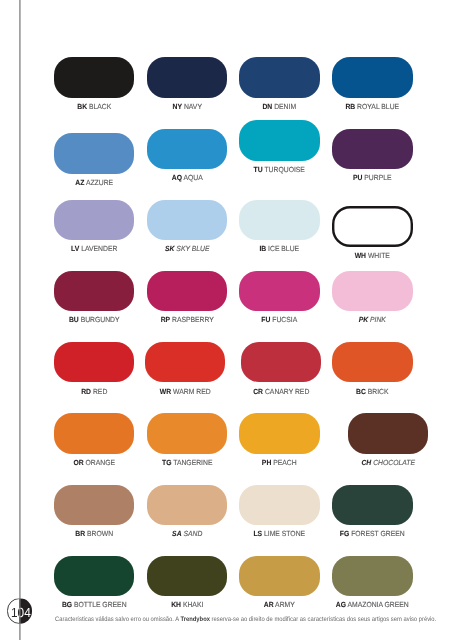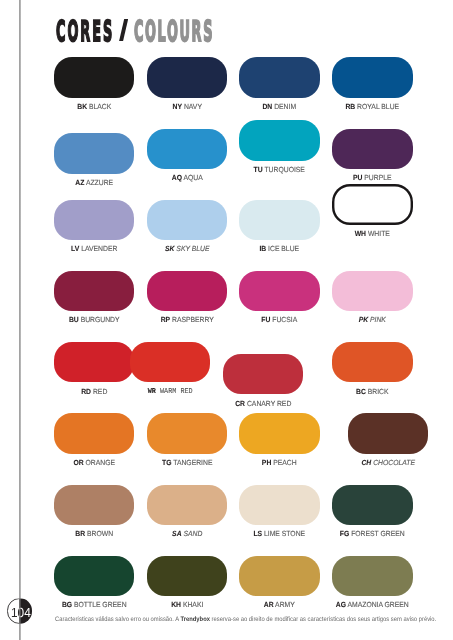--- a/index.html
+++ b/index.html
@@ -65,25 +65,20 @@
           transform:scaleX(.906) translateZ(0);transform-origin:left top;
           letter-spacing:0px;}
   .footer b{color:#3a3a3a;font-weight:bold;}
 </style>
 </head>
 <body>
 
 <div id="page">
   <div class="gutter"></div>
 
-  <div class="title">
-    <span class="tword t-a">CORES</span>
-      <span class="t-sep">/</span>
-      <span class="tword t-b">COLOURS</span>
-  </div>
 
   <div class="grid" id="grid">
       <div class="cell" style="left: 0px; top: 0px;">
         <div class="sw" style="background: rgb(28, 27, 26);"></div>
         <div class="lab"><b>BK</b><span> BLACK</span></div>
       </div>
       <div class="cell" style="left: 92.9px; top: 0px;">
         <div class="sw" style="background: rgb(28, 40, 72);"></div>
         <div class="lab"><b>NY</b><span> NAVY</span></div>
       </div>
@@ -116,21 +111,21 @@
         <div class="lab"><b>LV</b><span> LAVENDER</span></div>
       </div>
       <div class="cell" style="left: 92.9px; top: 142.4px; font-style: italic;">
         <div class="sw" style="background: rgb(174, 207, 236);"></div>
         <div class="lab"><b>SK</b><span> SKY BLUE</span></div>
       </div>
       <div class="cell" style="left: 185.8px; top: 142.4px;">
         <div class="sw" style="background: rgb(217, 234, 239);"></div>
         <div class="lab"><b>IB</b><span> ICE BLUE</span></div>
       </div>
-      <div class="cell" style="left: 278.7px; top: 127px;">
+      <div class="cell" style="left: 278.7px; top: 149px;">
         <div class="sw outline"></div>
         <div class="lab"><b>WH</b><span> WHITE</span></div>
       </div>
       <div class="cell" style="left: 0px; top: 213.6px;">
         <div class="sw" style="background: rgb(136, 30, 62);"></div>
         <div class="lab"><b>BU</b><span> BURGUNDY</span></div>
       </div>
       <div class="cell" style="left: 92.9px; top: 213.6px;">
         <div class="sw" style="background: rgb(183, 30, 92);"></div>
         <div class="lab"><b>RP</b><span> RASPBERRY</span></div>
@@ -140,25 +135,25 @@
         <div class="lab"><b>FU</b><span> FUCSIA</span></div>
       </div>
       <div class="cell" style="left: 278.7px; top: 213.6px; font-style: italic;">
         <div class="sw" style="background: rgb(243, 189, 216);"></div>
         <div class="lab"><b>PK</b><span> PINK</span></div>
       </div>
       <div class="cell" style="left: 0px; top: 284.8px;">
         <div class="sw" style="background: rgb(208, 33, 41);"></div>
         <div class="lab"><b>RD</b><span> RED</span></div>
       </div>
-      <div class="cell" style="left: 76px; top: 284.8px; font-family: Liberation Mono, monospace;">
+      <div class="cell" style="left: 91px; top: 284.8px;">
         <div class="sw" style="background: rgb(218, 47, 38);"></div>
         <div class="lab"><b>WR</b><span> WARM RED</span></div>
       </div>
-      <div class="cell" style="left: 169px; top: 284.8px; margin-top: 12px;">
+      <div class="cell" style="left: 187px; top: 284.8px;">
         <div class="sw" style="background: rgb(189, 47, 60);"></div>
         <div class="lab"><b>CR</b><span> CANARY RED</span></div>
       </div>
       <div class="cell" style="left: 278.7px; top: 284.8px;">
         <div class="sw" style="background: rgb(223, 85, 38);"></div>
         <div class="lab"><b>BC</b><span> BRICK</span></div>
       </div>
       <div class="cell" style="left: 0px; top: 356px;">
         <div class="sw" style="background: rgb(228, 117, 36);"></div>
         <div class="lab"><b>OR</b><span> ORANGE</span></div>

